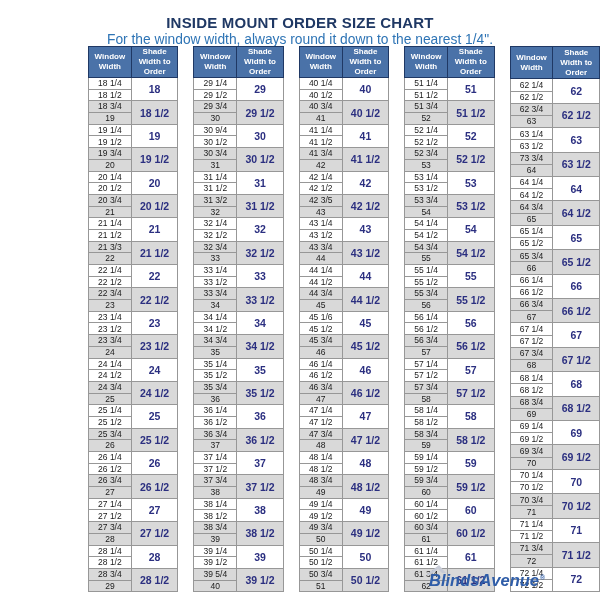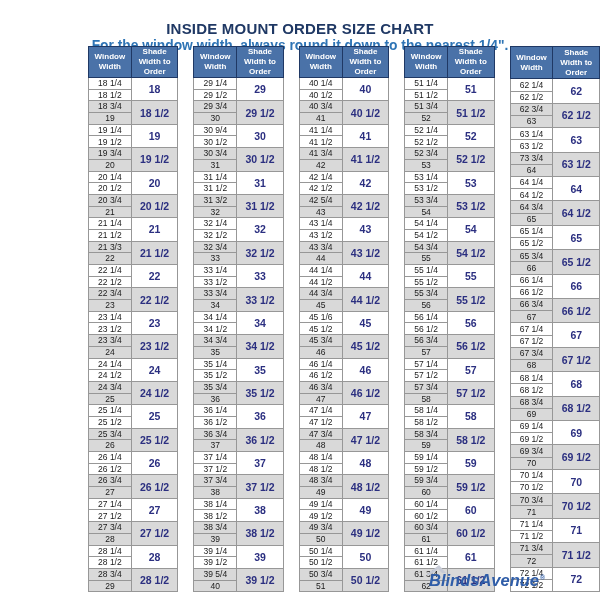--- a/index.html
+++ b/index.html
@@ -1,25 +1,25 @@
 <!DOCTYPE html>
 <html style="--title-navy: #1F3864; --subtitle-blue: #2E74B5; --header-bg: #4A72A8; --header-border: #1F3864; --cell-border: #979797; --row-alt-gray: #D9D9D9; --shade-text: #2B2F80; --logo-blue: #2F5DA8;"><head>
 <meta charset="utf-8">
 <style>
   html,body{margin:0;padding:0;}
   body{
     width:600px;height:600px;background:#ffffff;position:relative;overflow:hidden;
     font-family:"Liberation Sans",sans-serif;
   }
   .title{
-    text-align:center;padding-top:20px;font-size:15px;font-weight:bold;
+    text-align:center;padding-top:14px;font-size:15px;font-weight:bold;
     color:var(--title-navy,#1F3864);letter-spacing:.2px;
   }
   .subtitle{
-    text-align:center;font-size:13.8px;font-weight:bold;margin-top:1px;
+    text-align:center;font-size:13.8px;font-weight:normal;margin-top:1px;
     color:var(--subtitle-blue,#2E74B5);
   }
   .chart{position:absolute;left:88px;top:46px;display:flex;gap:15px;}
   table.grp{border-collapse:collapse;}
   .grp th{
     width:40px;height:29px;background:var(--header-bg,#4A72A8);color:#ffffff;
     font-size:8px;font-weight:bold;line-height:1.25;text-align:center;
     vertical-align:middle;border:1px solid var(--header-border,#1F3864);padding:0 1px;
   }
   .grp th.s{width:44px;}
@@ -403,21 +403,21 @@
           <td class="win">42</td>
         </tr>
         <tr class="white">
           <td class="win">42 1/4</td>
           <td rowspan="2" class="shade">42</td>
         </tr>
         <tr class="white">
           <td class="win">42 1/2</td>
         </tr>
         <tr class="gray">
-          <td class="win">42 5/4</td>
+          <td class="win">42 3/5</td>
           <td rowspan="2" class="shade">42 1/2</td>
         </tr>
         <tr class="gray">
           <td class="win">43</td>
         </tr>
         <tr class="white">
           <td class="win">43 1/4</td>
           <td rowspan="2" class="shade">43</td>
         </tr>
         <tr class="white">

